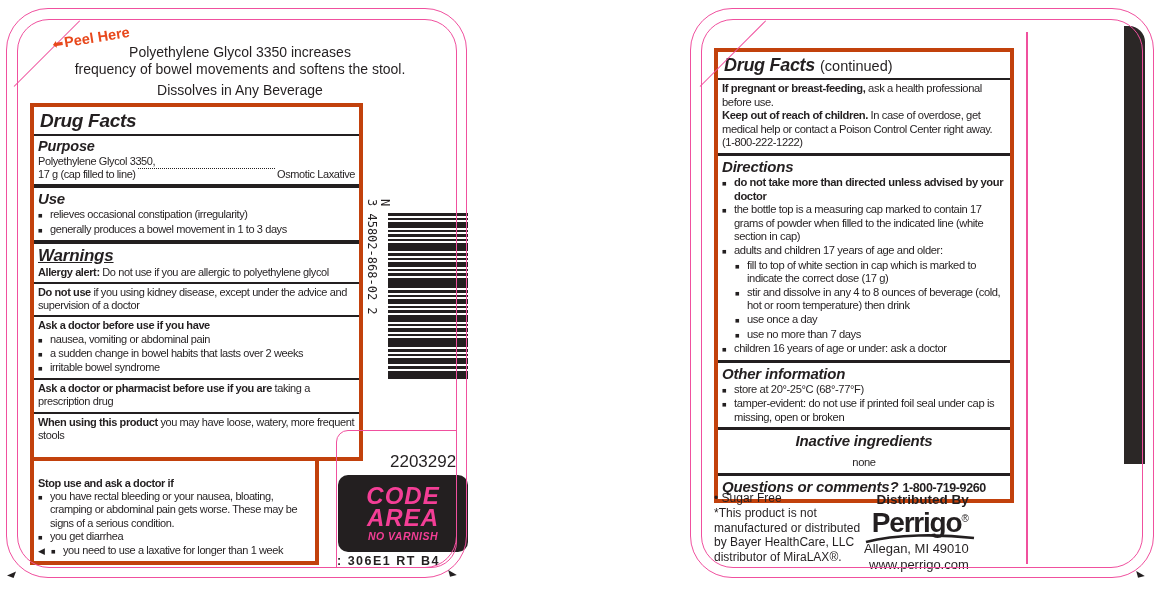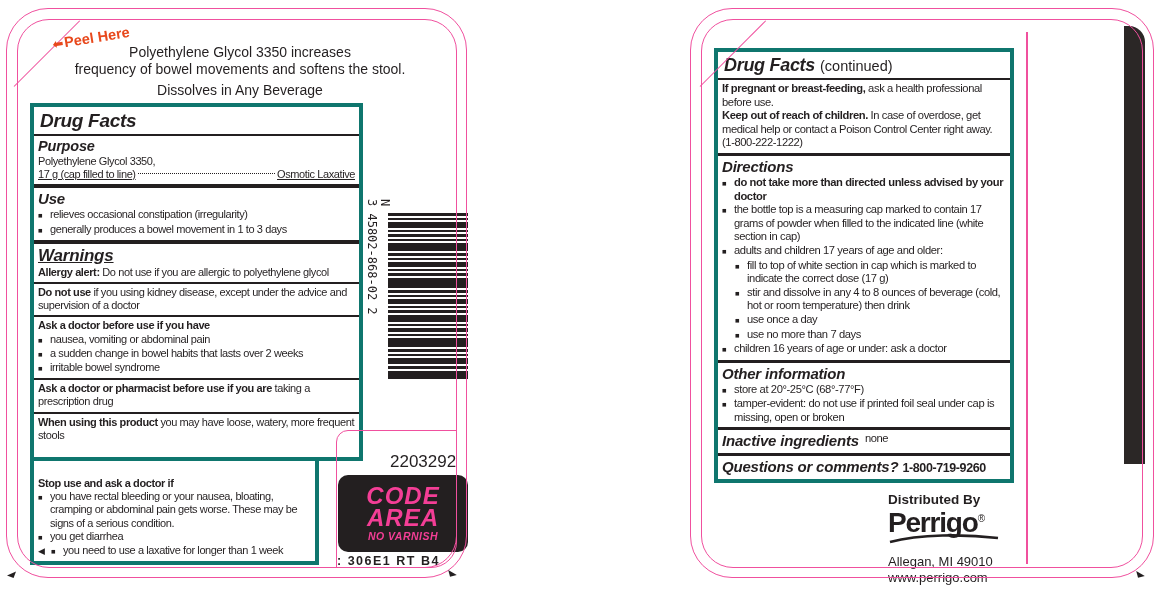--- a/index.html
+++ b/index.html
@@ -16,69 +16,69 @@
   .fold-line{left:1026px;top:32px;width:1.6px;height:532px;background:#f0509e;z-index:6;}
   .code-outline{left:336px;top:430px;width:121px;height:138px;border:1.6px solid #f0509e;
                 border-radius:12px 0 26px 0;box-sizing:border-box;z-index:6;}
   
   .peel{left:52px;top:30px;transform:rotate(-9deg);color:#e8481c;font-weight:bold;font-size:14.5px;z-index:7;}
   .peel .arrow{font-size:13px;margin-right:1px;}
   
   .taglines{left:40px;top:44px;width:400px;text-align:center;font-size:14px;line-height:16.5px;z-index:4;}
   .taglines .t3{margin-top:5px;}
   
-  .dfbox{border:4px solid #0f766e;background:#fff;box-sizing:border-box;z-index:5;}
+  .dfbox{border:4px solid #c2410c;background:#fff;box-sizing:border-box;z-index:5;}
   .boxA{left:30px;top:103px;width:333px;height:358px;overflow:hidden;}
   .boxB{left:30px;top:461px;width:289px;border-top:none;}
   .boxR{left:714px;top:48px;width:300px;}
   .sec{padding:2px 4px 3px;}
   .tsec{padding:3px 6px 2px;border-bottom:2px solid #231f20;}
   .tsec-r{padding:3px 6px 2px;border-bottom:2px solid #231f20;display:flex;align-items:baseline;gap:5px;}
   .sep4{height:4px;background:#231f20;}
   .sep3{height:3px;background:#231f20;}
   .sep2{height:2px;background:#231f20;}
   .h1{font-style:italic;font-weight:bold;font-size:19px;line-height:22px;letter-spacing:-0.3px;}
   .h1r{font-style:italic;font-weight:bold;font-size:18px;line-height:21px;letter-spacing:-0.3px;}
   .hcont{font-size:14.5px;}
   .h2{font-style:italic;font-weight:bold;font-size:15px;line-height:18px;letter-spacing:-0.2px;}
   .h2w{font-style:italic;font-weight:bold;font-size:17px;line-height:20px;letter-spacing:-0.2px;text-decoration:underline;}
   .h3{font-style:italic;font-weight:bold;font-size:14.5px;line-height:17px;letter-spacing:-0.2px;}
   .hrow{display:flex;justify-content:space-between;align-items:baseline;}
   .body{font-size:11px;line-height:13.2px;letter-spacing:-0.4px;}
   .bodyr{font-size:11.2px;line-height:13.6px;letter-spacing:-0.4px;}
   .bold{font-weight:bold;}
   b{font-weight:bold;}
-  .leaderrow{display:flex;align-items:center;text-decoration:underline;}
+  .leaderrow{display:flex;align-items:flex-start;}
   .leader{flex:1;border-bottom:1.6px dotted #231f20;margin:0 2px 2px;}
   .bullet{display:flex;}
   .bullet .sq{width:12px;flex:0 0 12px;font-size:7.5px;line-height:inherit;padding-top:1px;}
   .bullet .txt{flex:1;}
   .l2{margin-left:13px;}
   .tri{flex:0 0 13px;width:13px;font-size:9px;padding-top:1px;}
   
   .barcode{left:388px;top:213px;z-index:3;}
   .ndc{left:391px;top:199px;transform:rotate(90deg);transform-origin:0 0;
        font-family:"DejaVu Sans Mono",monospace;font-size:12px;line-height:13px;white-space:nowrap;z-index:3;}
   .plate{left:390px;top:452px;font-size:17px;z-index:4;}
   .codebox{left:338px;top:475px;width:130px;height:77px;background:#231f20;border-radius:10px;
            display:flex;flex-direction:column;align-items:center;justify-content:center;z-index:3;}
   .codebox .cl{font-style:italic;font-weight:900;font-size:24px;line-height:22px;letter-spacing:1px;color:#f43e96;}
   .codebox .cv{font-style:italic;font-weight:900;font-size:10.5px;letter-spacing:0.5px;color:#f43e96;margin-top:1px;}
   .imprint{left:337px;top:554px;font-family:Liberation Sans, sans-serif;font-weight:bold;
            font-size:12.5px;letter-spacing:1.5px;z-index:7;}
   
   .blackbar{left:1124px;top:26px;width:21px;height:438px;background:#2b2726;border-radius:0 16px 0 0;z-index:2;}
   .footnotes{left:714px;top:491px;font-size:12px;line-height:14.8px;z-index:5;}
-  .distcol{left:888px;top:492px;z-index:5;}
+  .distcol{left:864px;top:492px;z-index:5;text-align:right;}
   .distby{font-size:13.5px;font-weight:bold;}
   .perrigo-wrap{position:relative;margin-top:1px;}
   .perrigo{font-weight:bold;font-size:28px;line-height:30px;letter-spacing:-1.2px;}
   .reg{font-size:10px;vertical-align:10px;font-weight:normal;}
   .swoosh{position:absolute;left:0;top:24px;}
-  .addr{font-size:13px;line-height:15.5px;margin-top:16px;}
+  .addr{font-size:13px;line-height:15.5px;margin-top:3px;}
   
   .mark{width:0;height:0;border-style:solid;z-index:8;}
   .m1{border-width:0 0 7px 7px;border-color:transparent transparent #231f20 transparent;transform:rotate(20deg);}
   .m2{border-width:0 7px 7px 0;border-color:transparent transparent #231f20 transparent;transform:rotate(-15deg);}
 </style>
 </head>
 <body>
 
 <div class="canvas">
 
@@ -298,33 +298,40 @@
           <span class="txt">store at 20°-25°C (68°-77°F)</span>
         </div>
       <div class="bullet">
           <span class="sq">■</span>
           <span class="txt">tamper-evident: do not use if printed foil seal under cap is missing, open or broken</span>
         </div>
     </div>
 
     <div class="sep3"></div>
 
-    <div class="sec" style="display:flex;align-items:flex-start;gap:6px;">
+    <div class="sec" style="display:flex;align-items:center;gap:6px;flex-direction:column;">
       <span class="h2">Inactive ingredients</span>
       <span class="bodyr">none</span>
     </div>
 
     <div class="sep3"></div>
 
     <div class="sec" style="display:flex;align-items:baseline;gap:4px;">
       <span class="h2">Questions or comments?</span>
       <span class="bodyr bold" style="font-size:12.5px;">1-800-719-9260</span>
     </div>
   </div>
 
+  <div class="abs footnotes">
+    <div><span>• </span><span>Sugar Free</span></div>
+    <div>*This product is not</div>
+    <div>manufactured or distributed</div>
+    <div>by Bayer HealthCare, LLC</div>
+    <div>distributor of MiraLAX®.</div>
+  </div>
 
   <div class="abs distcol">
     <div class="distby">Distributed By</div>
     <div class="perrigo-wrap">
       <span class="perrigo">Perrigo</span><span class="reg">®</span>
       <svg class="swoosh" width="112" height="14" viewBox="0 0 112 14">
         <path d="M2 10 C 32 2, 76 2, 110 6" stroke="#231f20" stroke-width="2.6" fill="none"></path>
       </svg>
     </div>
     <div class="addr">Allegan, MI 49010</div>

